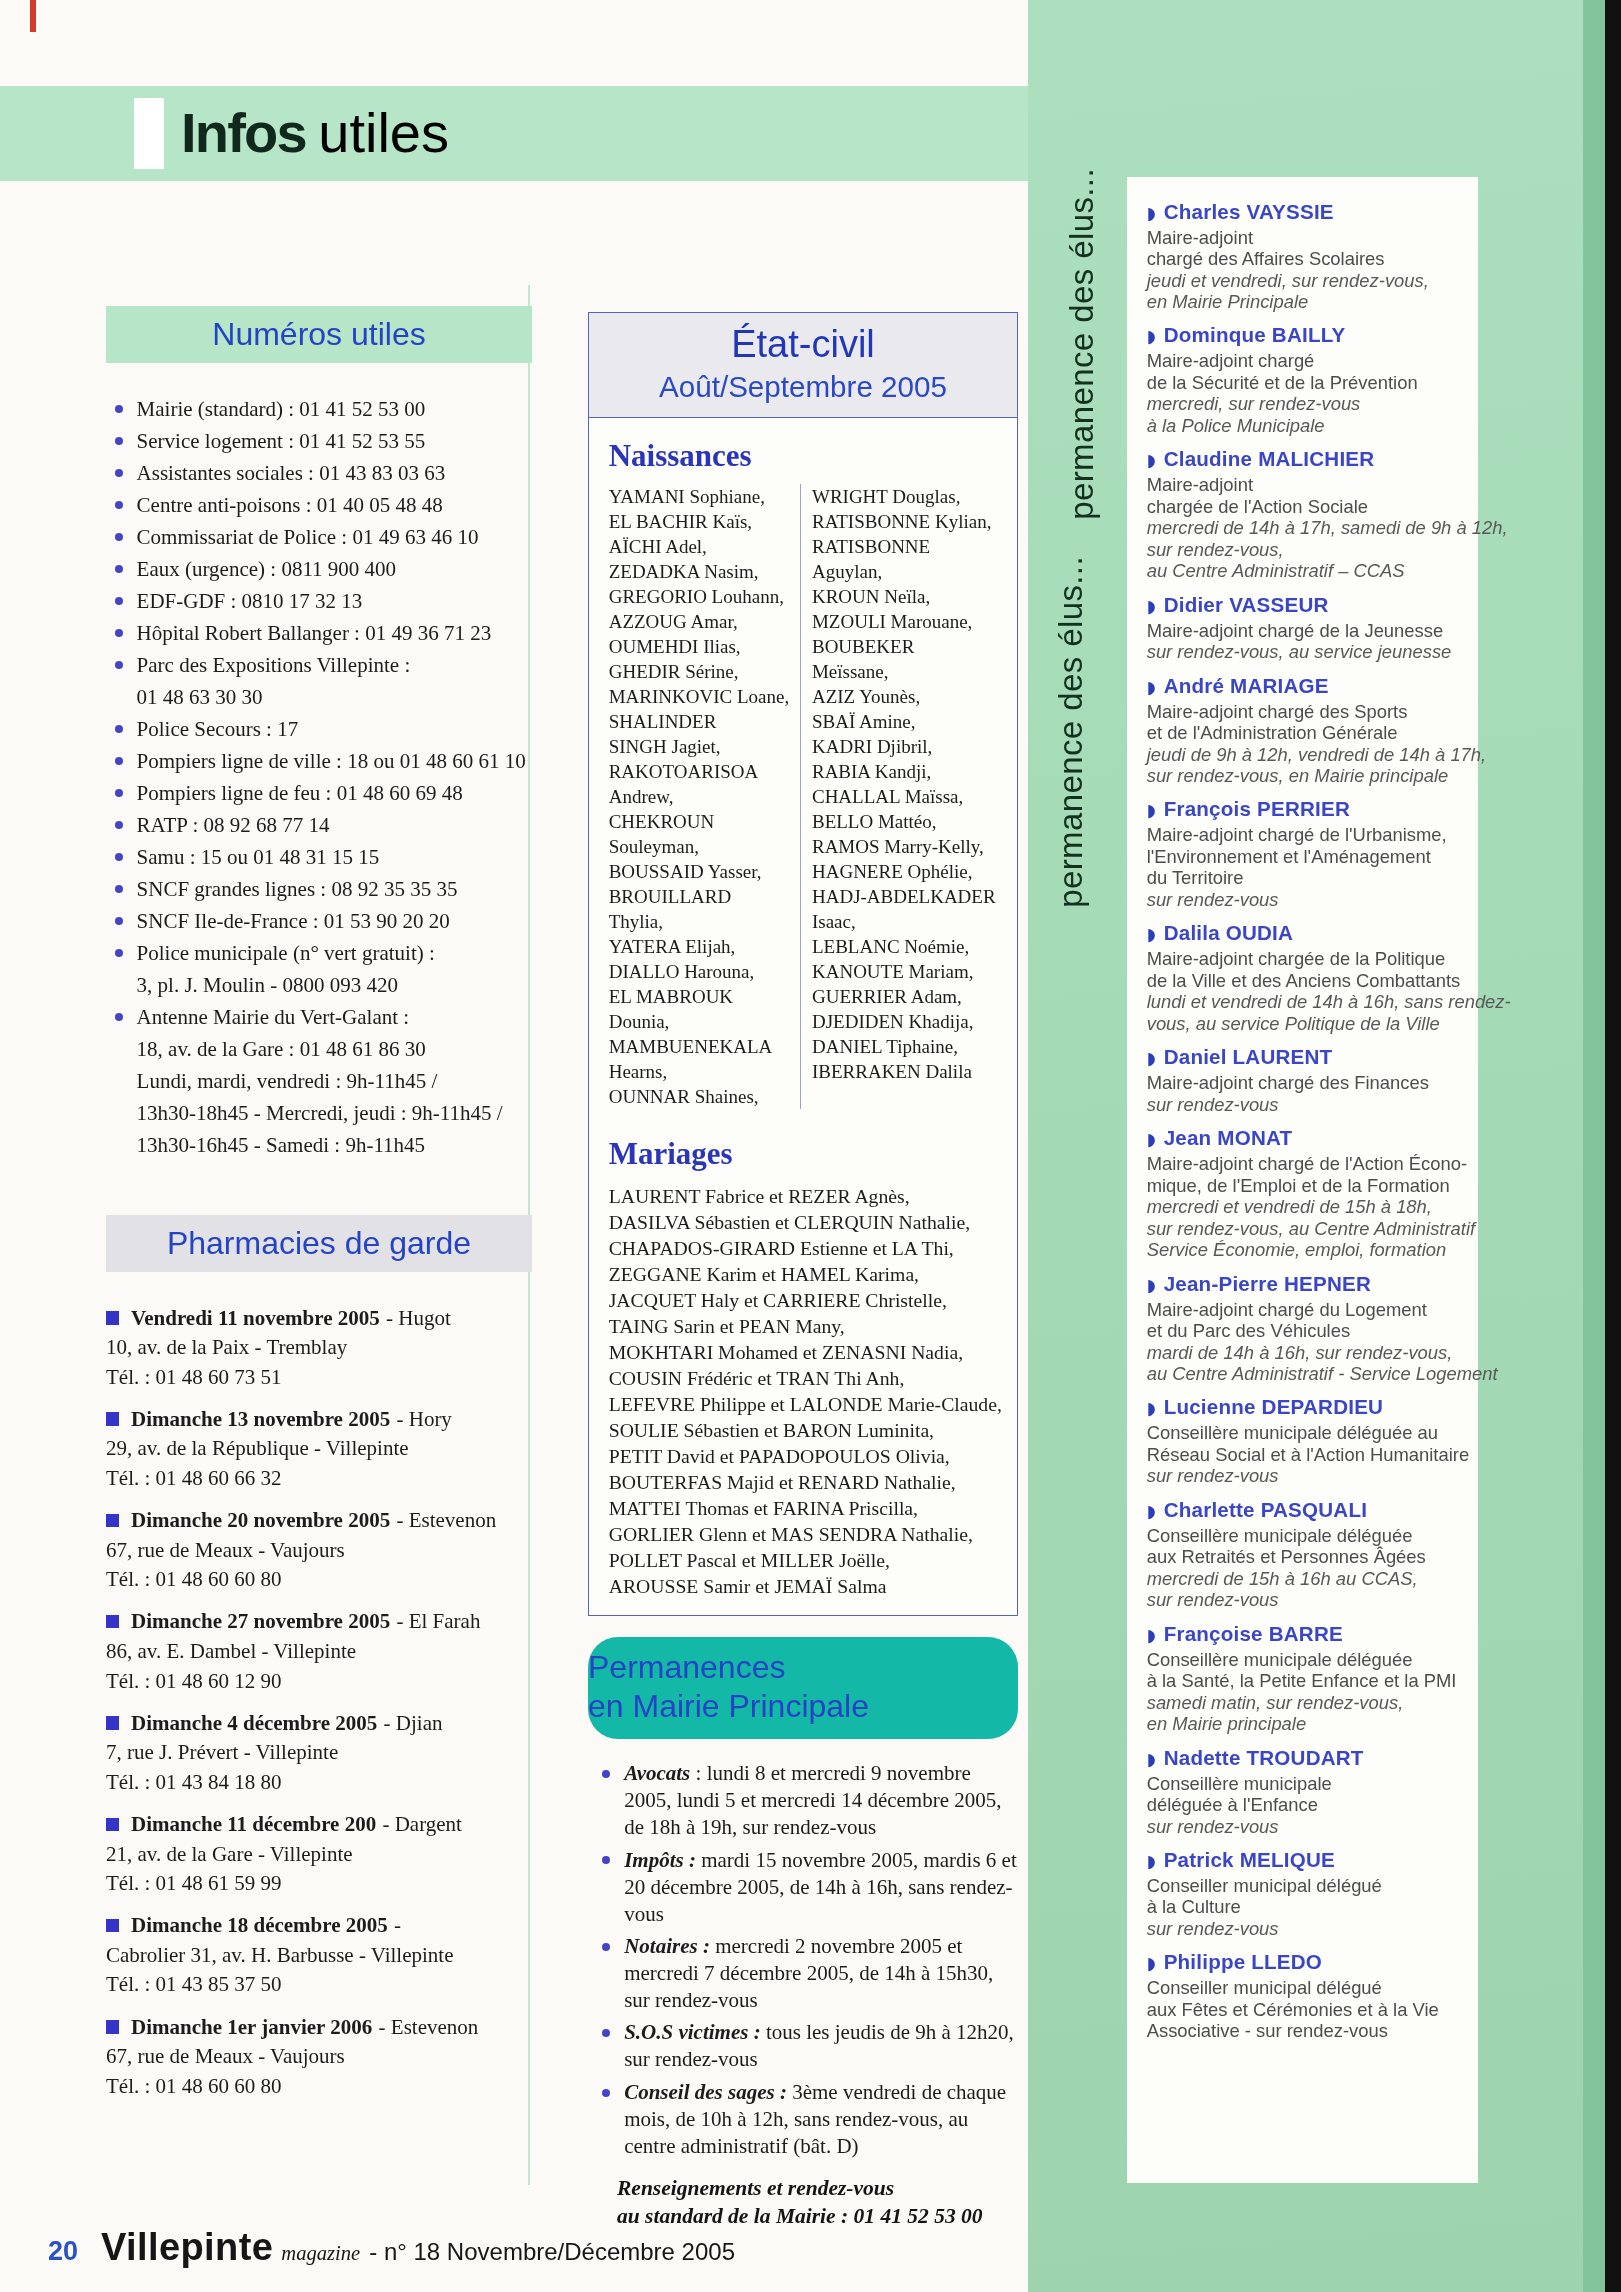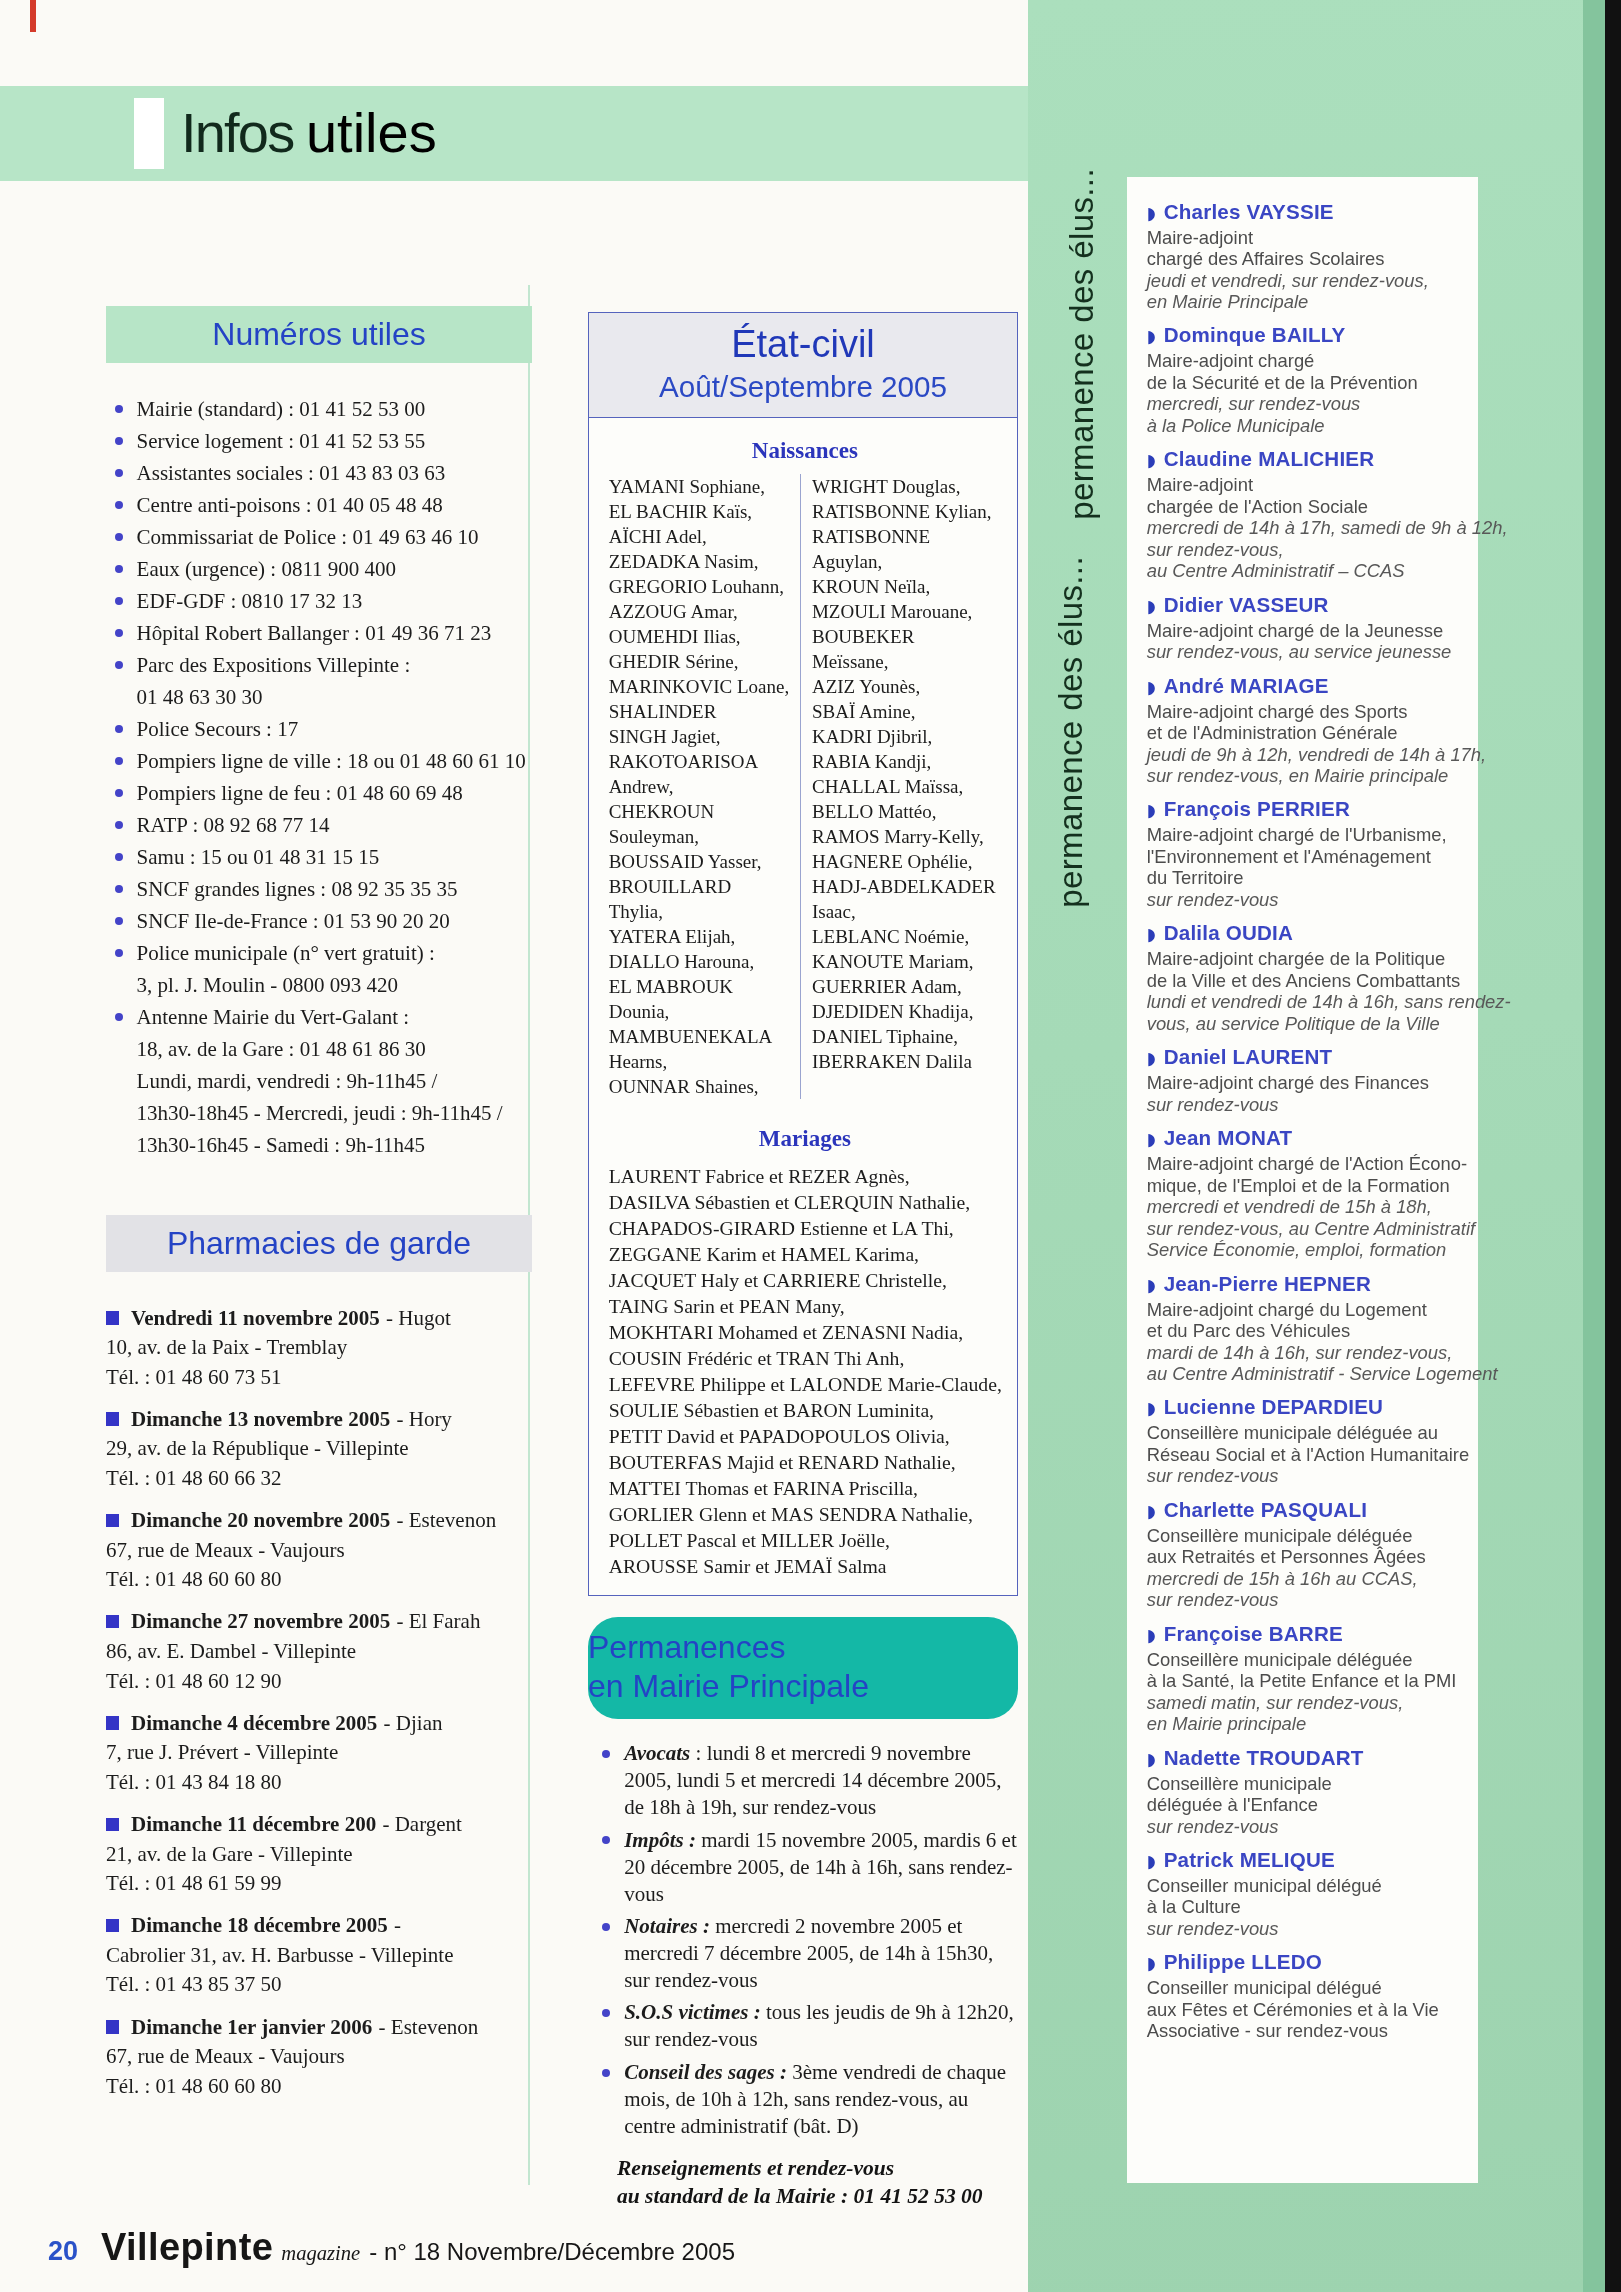--- a/index.html
+++ b/index.html
@@ -3,21 +3,21 @@
 <meta charset="utf-8">
 <style>
   html,body{margin:0;padding:0;}
   body{width:1621px;height:2293px;position:relative;background:#fbfaf6;overflow:hidden;
        font-family:"Liberation Serif",serif;color:#1c1c1c;}
   
   .red-tick{position:absolute;left:30px;top:0;width:6.3px;height:32px;background:#d43a2a;}
   .banner{position:absolute;left:0;top:86px;width:1028px;height:95px;background:#b7e5c7;}
   .white-bar{position:absolute;left:134px;top:11.6px;width:29.6px;height:71px;background:#ffffff;}
   .page-title{position:absolute;left:181px;top:0;margin:0;line-height:93px;font-family:"Liberation Sans",sans-serif;font-size:56px;}
-  .t-bold{font-weight:400;color:#11291c;letter-spacing:-1.8px;}
+  .t-bold{font-weight:700;color:#11291c;letter-spacing:-1.8px;}
   .t-light{font-weight:400;color:#000000;margin-left:12.5px;}
   
   .green-panel{position:absolute;left:1028px;top:0;width:593px;height:2293px;
       background:linear-gradient(175deg,#abdfbd 0%,#a5dab7 45%,#9dd3af 100%);}
   .edge-shade{position:absolute;left:1583px;top:0;width:21.5px;height:2293px;background:#84c49d;}
   .edge-black{position:absolute;left:1605px;top:0;width:16px;height:2293px;background:#111111;}
   .vcaps{position:absolute;left:1039px;top:168px;width:86px;height:761px;display:flex;
       flex-direction:column;align-items:center;gap:36px;}
   .vcap{writing-mode:vertical-rl;transform:rotate(180deg);font-family:"Liberation Sans",sans-serif;
       font-weight:500;font-size:33px;color:#14301e;letter-spacing:0.4px;}
@@ -48,21 +48,21 @@
   .ph-date{font-weight:700;}
   .ph-name{margin-left:6.3px;}
   .ph-line{white-space:nowrap;}
   
   .col-mid{position:absolute;left:588px;top:312px;width:430px;}
   .ec-box{border:1.8px solid #5563bd;background:#fdfdfa;}
   .ec-head{background:#e9e9ee;border-bottom:1.8px solid #5563bd;text-align:center;padding:7.2px 0 10.7px;}
   .ec-title{font-family:"Liberation Sans",sans-serif;font-weight:500;font-size:38px;color:#2038b8;line-height:48px;}
   .ec-sub{font-family:"Liberation Sans",sans-serif;font-weight:500;font-size:29.6px;color:#2b49c4;line-height:38px;}
   .ec-body{padding:14.3px 16px 16px 19.7px;}
-  .ec-h{font-weight:700;font-size:23px;color:#2b35bb;margin:5.4px 0 10.7px;text-align:center;}
+  .ec-h{font-weight:700;font-size:31px;color:#2b35bb;margin:5.4px 0 10.7px;}
   .births{display:flex;}
   .b-col1{width:188px;border-right:1.8px solid #9aa4cf;padding-right:3.6px;}
   .b-col2{flex:1;padding-left:10.7px;}
   .b-line{font-size:19px;line-height:25px;white-space:nowrap;}
   .ec-h2{margin-top:27px;}
   .m-line{font-size:19.7px;line-height:26px;white-space:nowrap;}
   .perm-title{margin-top:21.5px;background:#14b8a6;text-align:left;padding:10.7px 0 12.5px;border-radius:30px;}
   .perm-title div{font-family:"Liberation Sans",sans-serif;font-weight:500;font-size:32px;color:#2443c5;line-height:39px;}
   .perm-list{list-style:none;margin:21.5px 0 0;padding:0 0 0 7.2px;}
   .perm-item{position:relative;padding-left:29px;font-size:21px;line-height:27px;margin-bottom:5.4px;}

